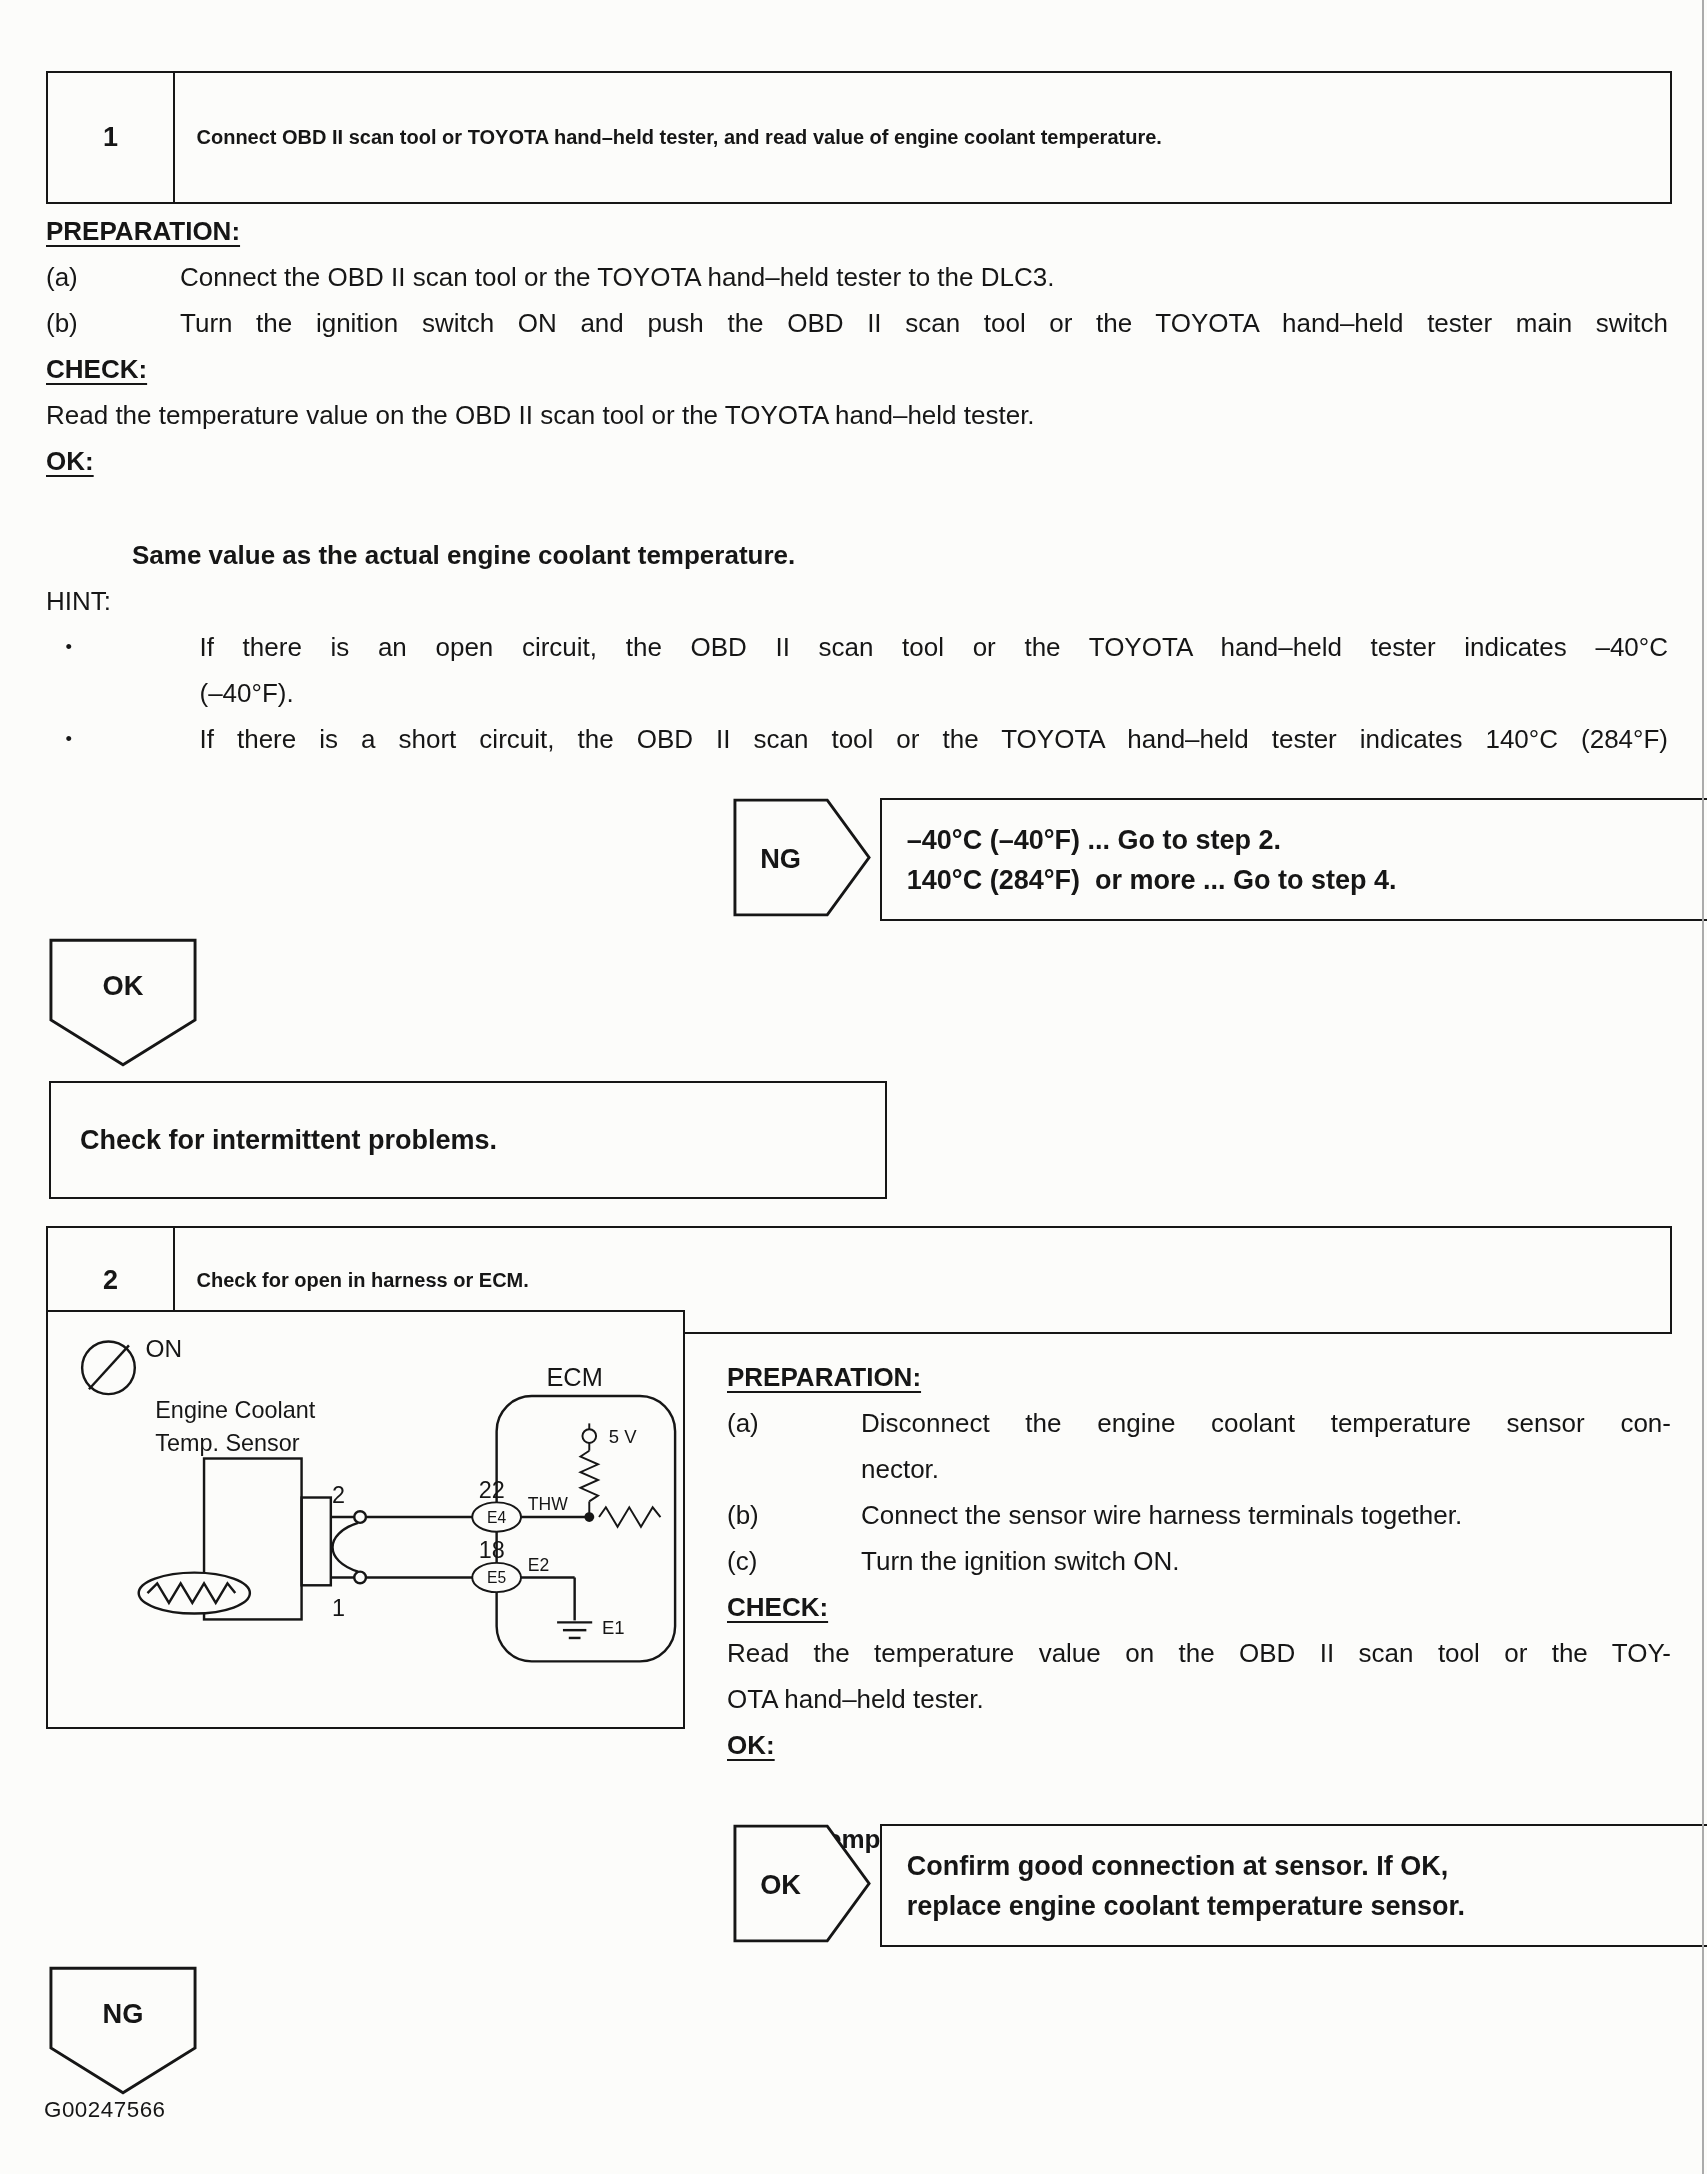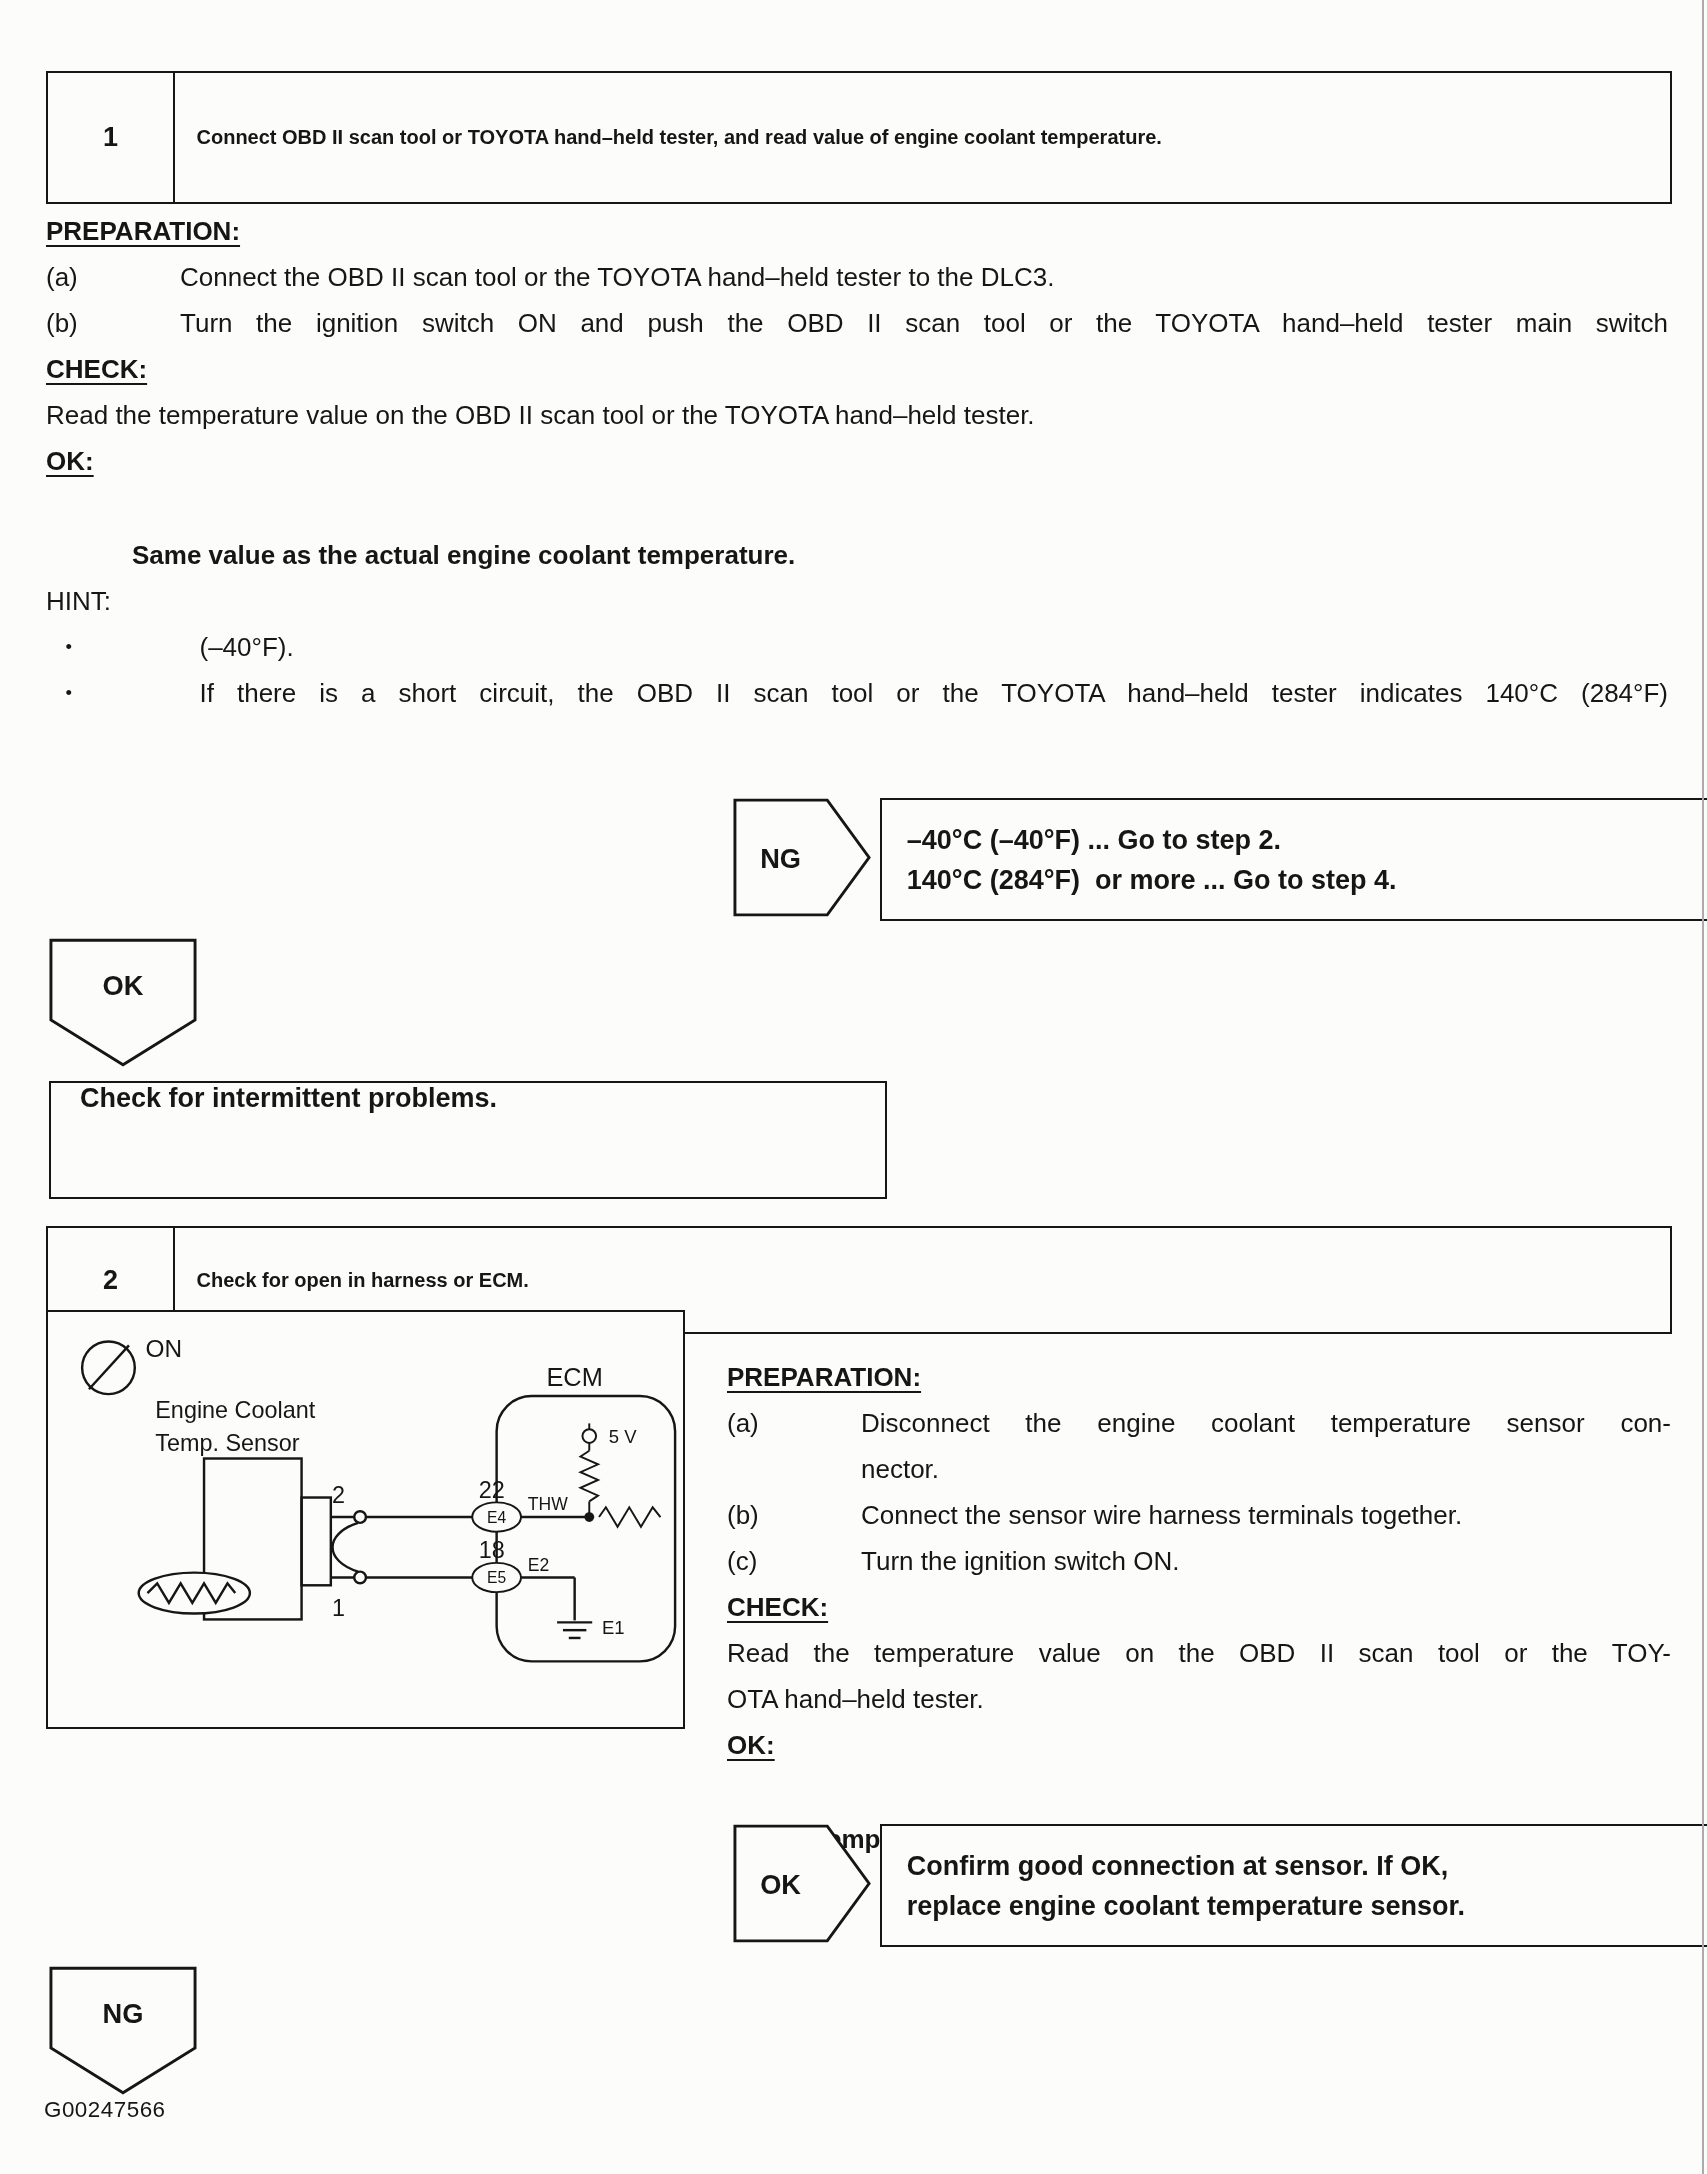--- a/index.html
+++ b/index.html
@@ -26,21 +26,21 @@
   .jline{display:block;text-align:justify;text-align-last:justify;}
   .line{display:block;}
 
   
   .conn-row{display:flex;align-items:flex-start;gap:8.8px;}
   .result-box{border:2.9px solid #161616;width:822px;height:119px;display:flex;
               flex-direction:column;justify-content:center;padding-left:25px;
               font-weight:bold;font-size:27px;line-height:40px;background:#fcfcfa;}
   .result-box div{white-space:pre-wrap;}
 
-  .plain-box{border:2.9px solid #161616;display:flex;align-items:flex-start;
+  .plain-box{border:2.9px solid #161616;display:flex;align-items:center;
              padding-left:29px;font-weight:bold;font-size:27px;background:#fcfcfa;}
 
   .diagram{border:2px solid #161616;background:#fcfcfa;}
   svg text{font-family:"Liberation Sans",sans-serif;fill:#161616;}
 
   .figure-id{font-size:22.4px;letter-spacing:0.5px;}
 </style>
 </head>
 <body>
 
@@ -64,20 +64,21 @@
       </div>
     </div>
     <div class="u">CHECK:</div>
     <div>Read the temperature value on the OBD II scan tool or the TOYOTA hand–held tester.</div>
     <div class="u">OK:</div>
     <div class="b indent">Same value as the actual engine coolant temperature.</div>
     <div>HINT:</div>
     <div class="hang">
       <div class="mk bullet">•</div>
       <div class="tx">
+        <span class="jline">If there is an open circuit, the OBD II scan tool or the TOYOTA hand–held tester indicates –40°C</span>
         <span class="line">(–40°F).</span>
       </div>
     </div>
     <div class="hang">
       <div class="mk bullet">•</div>
       <div class="tx">
         <span class="jline">If there is a short circuit, the OBD II scan tool or the TOYOTA hand–held tester indicates 140°C (284°F)</span>
       </div>
     </div>
   </div>

